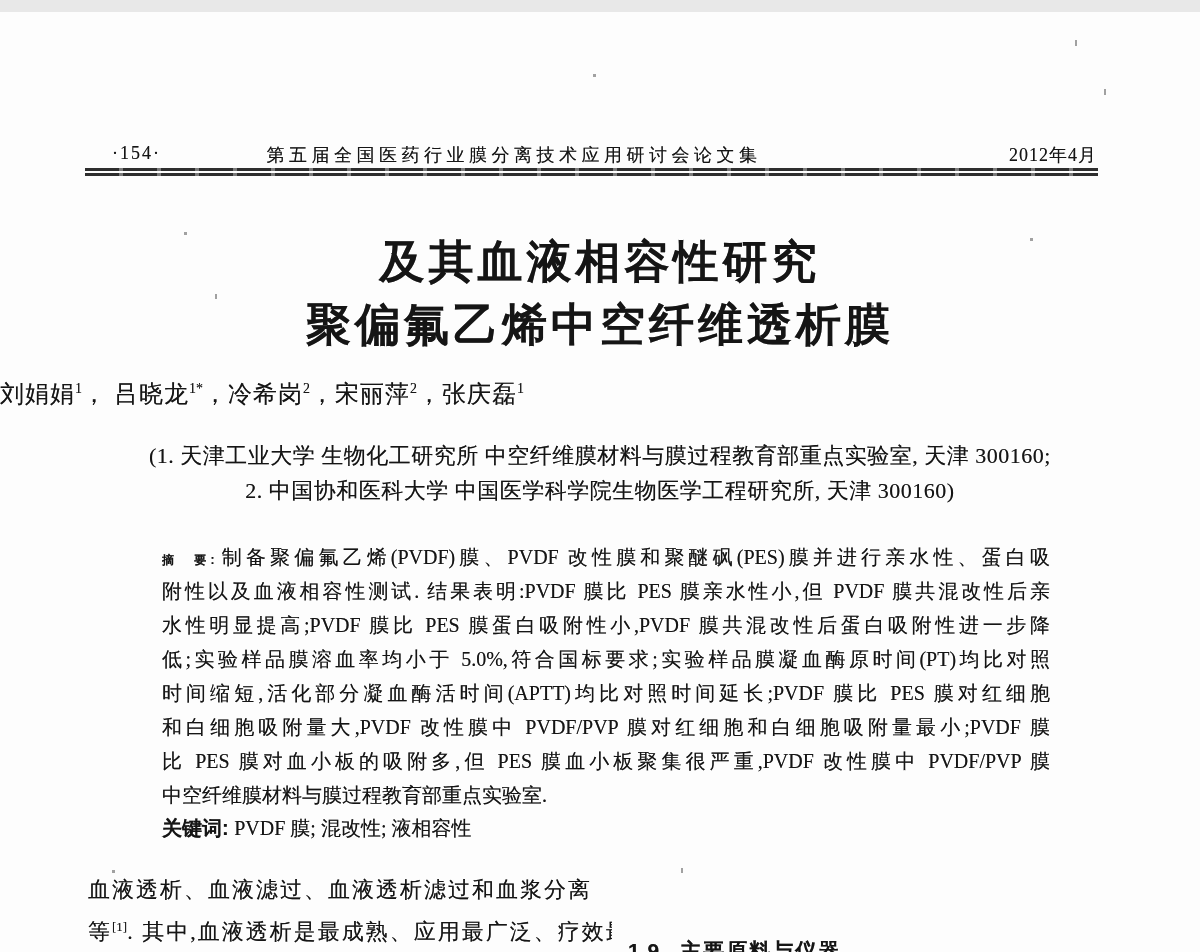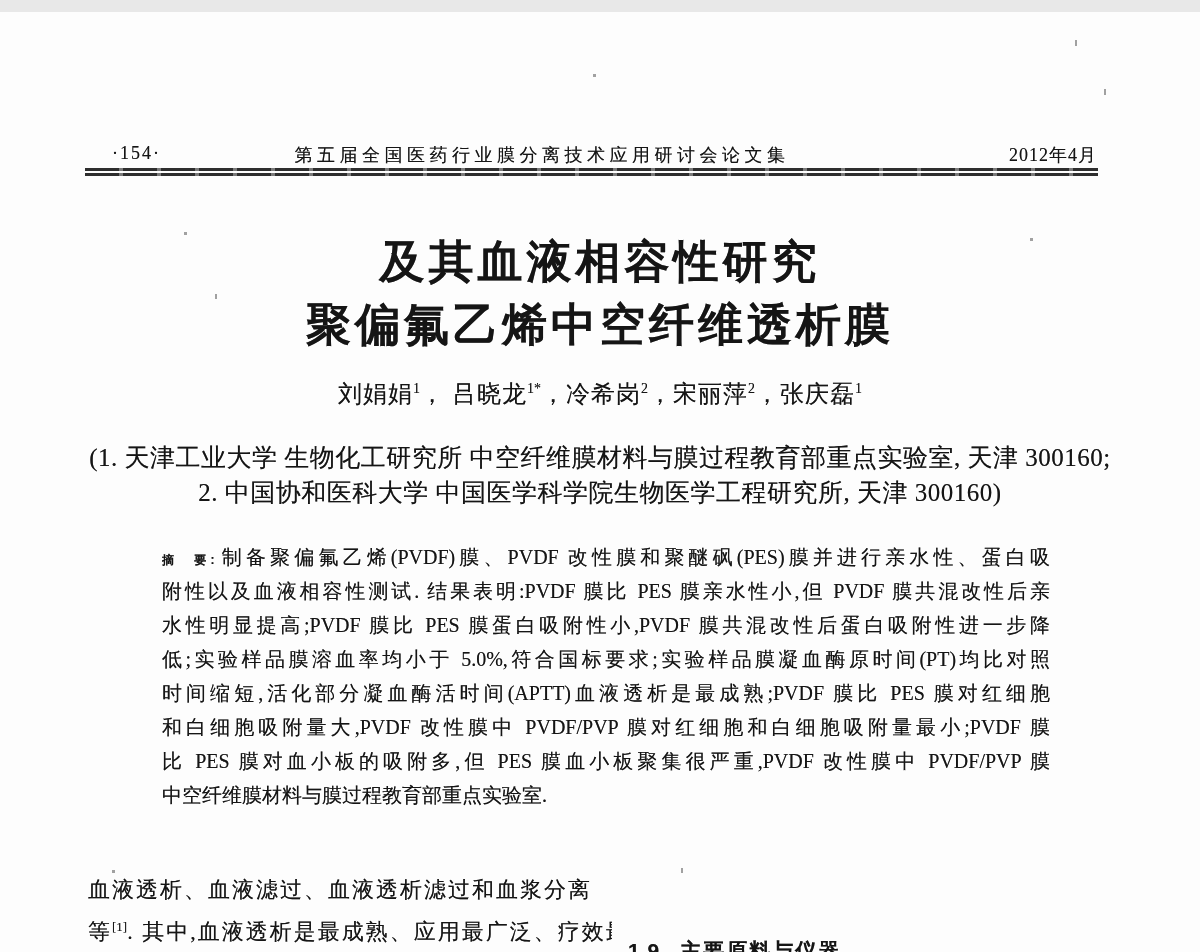--- a/index.html
+++ b/index.html
@@ -11,39 +11,39 @@
     overflow:hidden;
     color:#151515;
     font-family:"Liberation Serif","DejaVu Serif",serif;
     text-shadow:0 0 .5px rgba(10,10,10,.55);
   }
   .hei{font-family:"Liberation Sans","DejaVu Sans",sans-serif;font-weight:700;}
 
   
   .run-header{position:absolute;top:131px;left:0;width:1200px;height:24px;font-size:18px;}
   .pnum{position:absolute;left:112px;top:0;letter-spacing:2px;}
-  .ptitle{position:absolute;left:0;top:0;width:1028px;text-align:center;letter-spacing:4.5px;padding-left:28px;}
+  .ptitle{position:absolute;left:0;top:0;width:1028px;text-align:center;letter-spacing:4.5px;}
   .pdate{position:absolute;right:103px;top:0;letter-spacing:1px;}
 
   
   .rule{position:absolute;top:156px;left:85px;width:1013px;}
   .rule-line{height:2.6px;background:repeating-linear-gradient(90deg,#2e2e2e 0 34px,#7a7a7a 34px 38px);}
   .rule-gap{height:2.8px;}
 
   
   .title{position:absolute;top:219px;left:0;width:1200px;text-align:center;
          font-size:45px;font-weight:700;letter-spacing:4px;line-height:63px;}
 
   
-  .authors{position:absolute;top:366px;left:0;width:1200px;text-align:center;
+  .authors{position:absolute;top:366px;left:0;width:1200px;
            font-size:24px;letter-spacing:1px;}
   .authors sup{font-size:14px;vertical-align:9px;letter-spacing:0;}
 
   
-  .affil{position:absolute;left:0;width:1200px;text-align:center;font-size:25px;letter-spacing:.5px;}
+  .affil{position:absolute;left:0;width:1200px;text-align:center;font-size:22px;letter-spacing:.5px;}
   .affil1{top:429px;} .affil2{top:464px;}
 
   
   .abstract{position:absolute;top:528px;left:162px;width:888px;font-size:20px;}
   .abstract .aline{line-height:34px;height:34px;overflow:hidden;
                    text-align:justify;text-align-last:justify;}
   .abstract .aline.last{text-align-last:left;}
   .abstract .hei{font-size:12px;}
   .keywords{position:absolute;top:799px;left:162px;width:888px;font-size:20px;line-height:34px;}
 
@@ -90,26 +90,29 @@
   </div>
 
   <div class="affil affil1">(1. 天津工业大学 生物化工研究所 中空纤维膜材料与膜过程教育部重点实验室, 天津 300160;</div>
   <div class="affil affil2">2. 中国协和医科大学 中国医学科学院生物医学工程研究所, 天津 300160)</div>
 
   <div class="abstract">
     <div class="aline"><span class="hei">摘　要: </span><span>制备聚偏氟乙烯(PVDF)膜、PVDF 改性膜和聚醚砜(PES)膜并进行亲水性、蛋白吸</span></div>
     <div class="aline">附性以及血液相容性测试. 结果表明:PVDF 膜比 PES 膜亲水性小,但 PVDF 膜共混改性后亲</div>
     <div class="aline">水性明显提高;PVDF 膜比 PES 膜蛋白吸附性小,PVDF 膜共混改性后蛋白吸附性进一步降</div>
     <div class="aline">低;实验样品膜溶血率均小于 5.0%,符合国标要求;实验样品膜凝血酶原时间(PT)均比对照</div>
-    <div class="aline">时间缩短,活化部分凝血酶活时间(APTT)血液透析是最成熟;PVDF 膜比 PES 膜对红细胞</div>
+    <div class="aline">时间缩短,活化部分凝血酶活时间(APTT)均比对照时间延长;PVDF 膜比 PES 膜对红细胞</div>
     <div class="aline">和白细胞吸附量大,PVDF 改性膜中 PVDF/PVP 膜对红细胞和白细胞吸附量最小;PVDF 膜</div>
     <div class="aline">比 PES 膜对血小板的吸附多,但 PES 膜血小板聚集很严重,PVDF 改性膜中 PVDF/PVP 膜</div>
     <div class="aline last">中空纤维膜材料与膜过程教育部重点实验室.</div>
   </div>
 
+  <div class="keywords">
+    <span class="hei">关键词: </span><span>PVDF 膜; 混改性; 液相容性</span>
+  </div>
 
   <div class="col-left">
     <div class="bl">血液透析、血液滤过、血液透析滤过和血浆分离</div>
     <div class="bl"><span>等</span><sup class="ref">[1]</sup><span>. 其中,血液透析是最成熟、应用最广泛、疗效最</span></div>
   </div>
 
   <div class="sec11 hei">
     <span class="num">1.9</span><span class="stitle">主要原料与仪器</span>
   </div>
 

